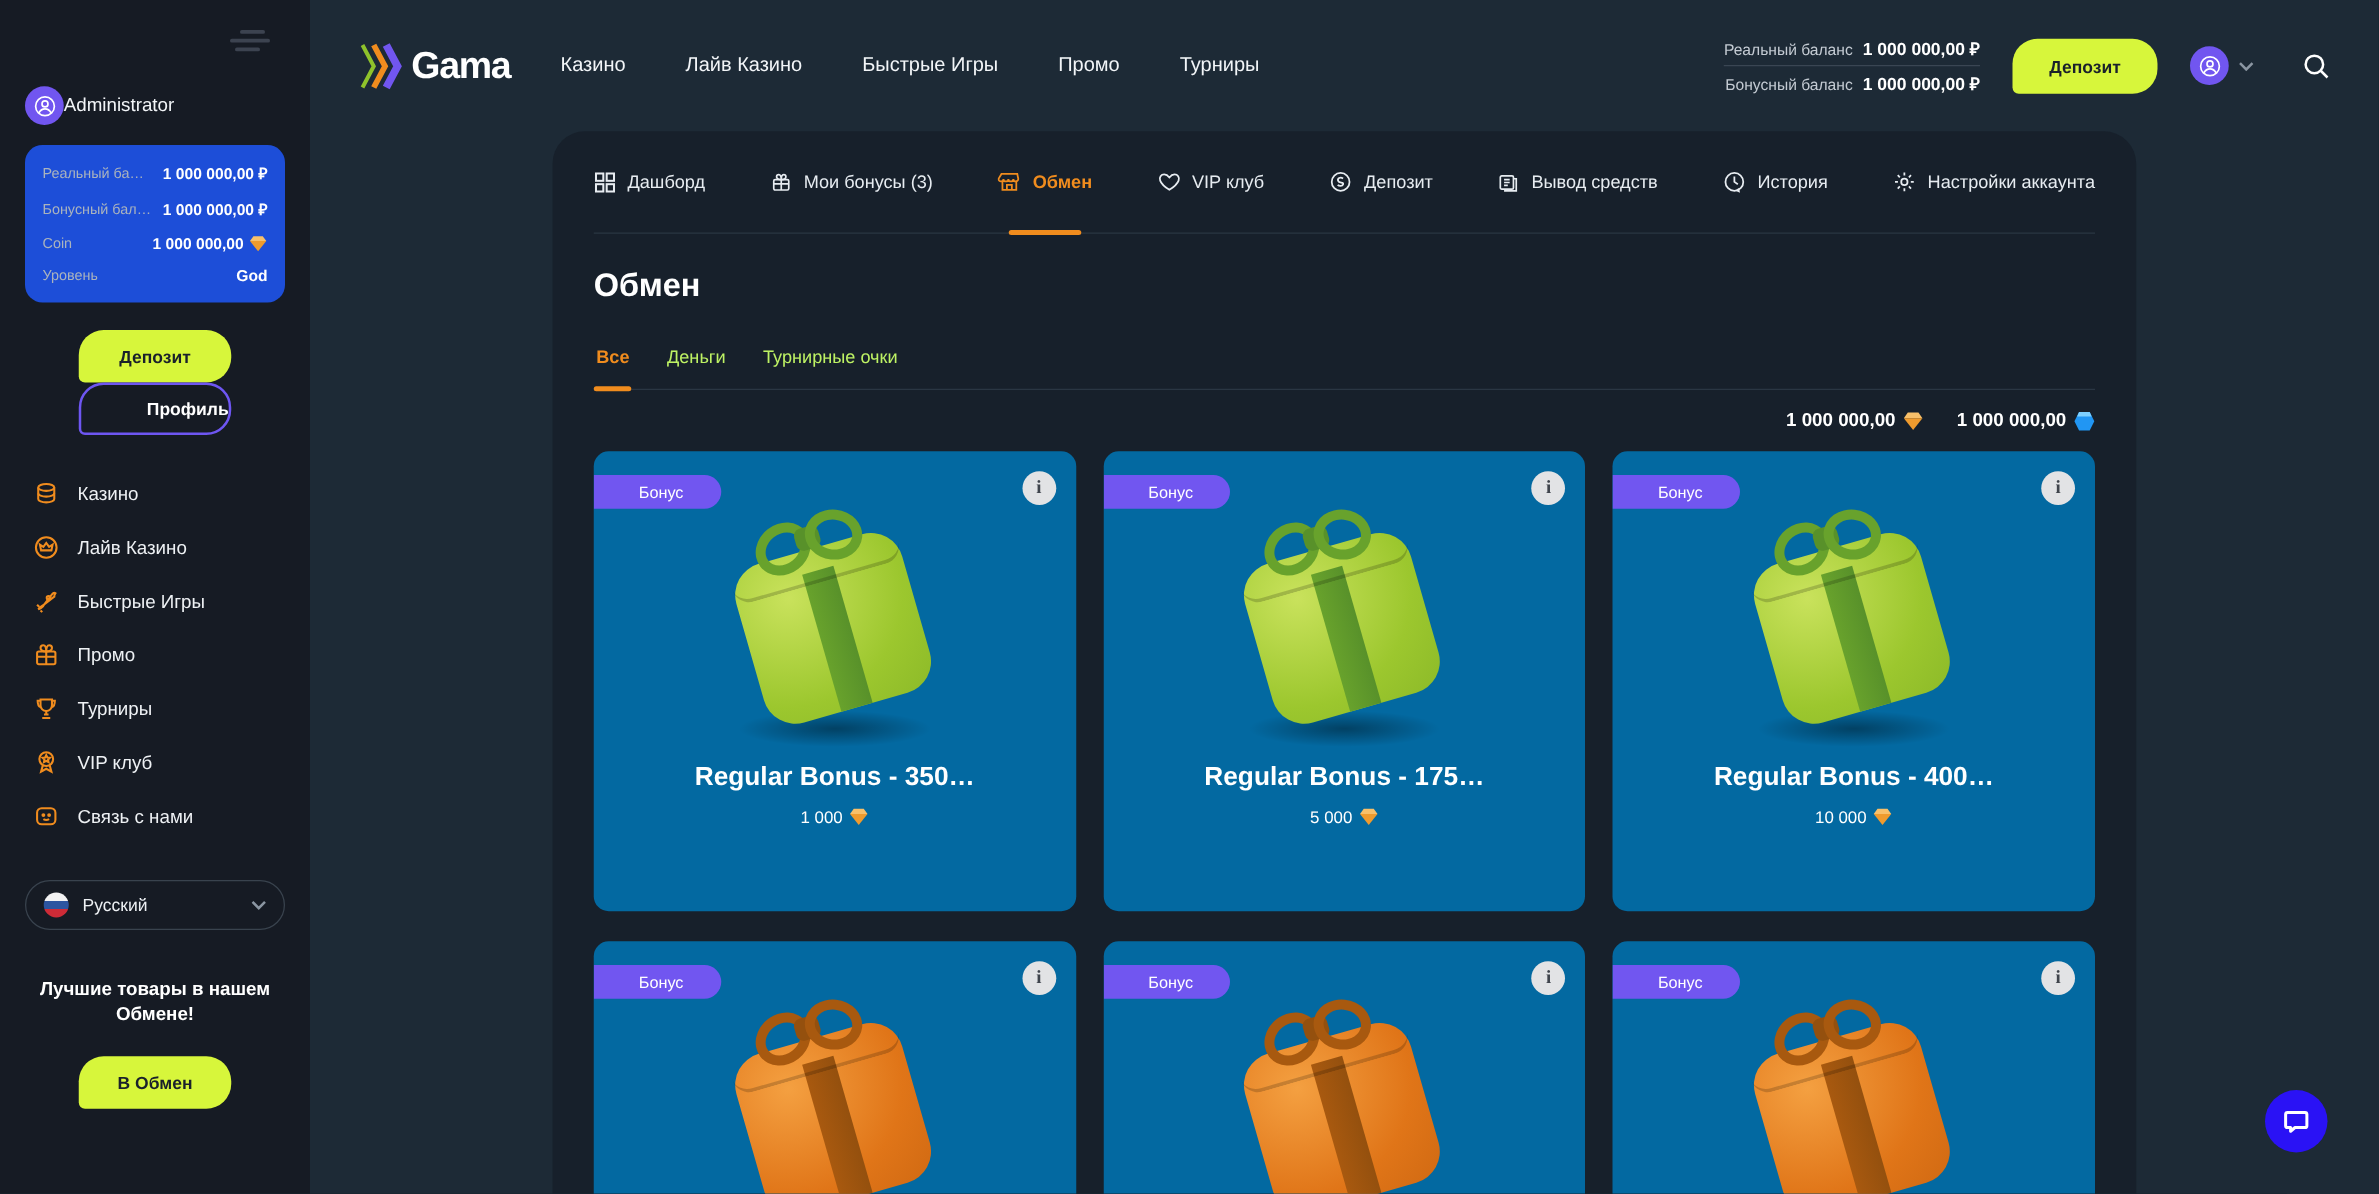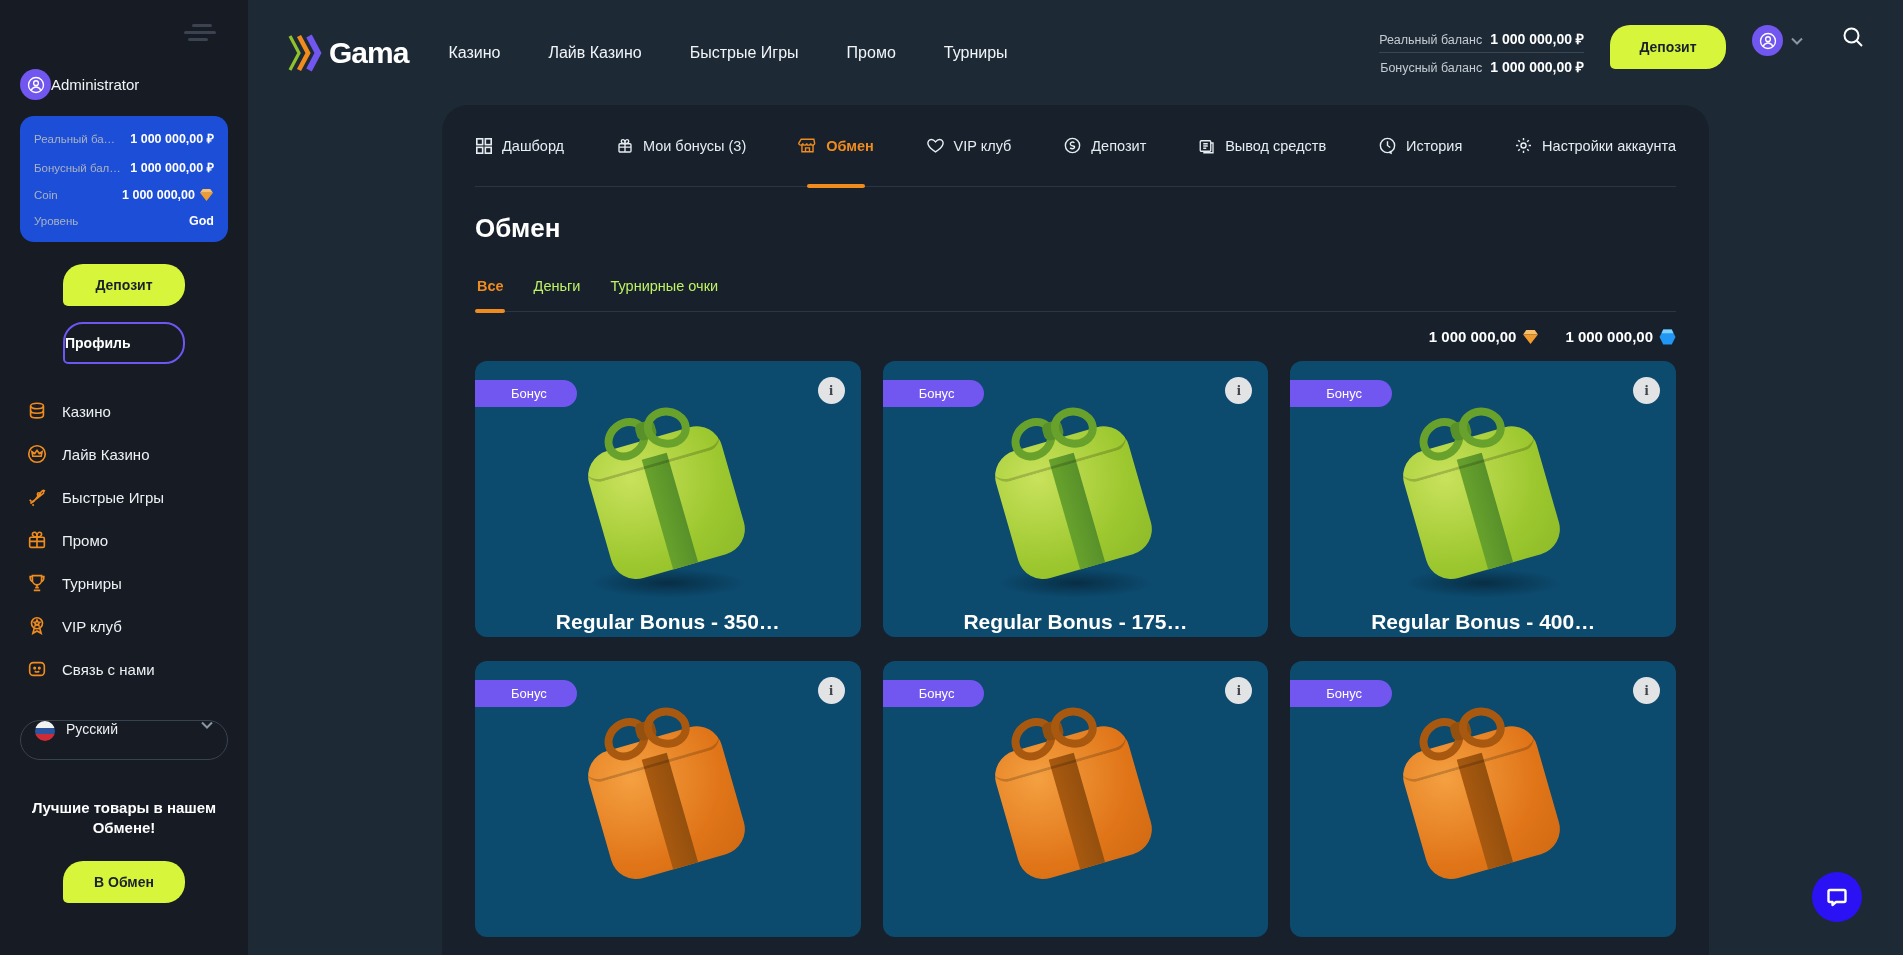--- a/index.html
+++ b/index.html
@@ -38,53 +38,53 @@
 
   .btn-yellow {
     display:block; background:#d7f63b; color:#1a212b; font-weight:bold; font-size:14px;
     border:none; border-radius:20px 20px 20px 5px; padding:13px 0; width:122px;
     margin:0 auto; cursor:pointer; text-align:center; font-family:inherit;
   }
   .sidebar .btn-deposit { margin-top:22px; }
   .btn-profile {
     display:block; background:transparent; color:#fff; font-weight:bold; font-size:14px;
     border:2px solid #6e56f2; border-radius:20px 20px 20px 5px; padding:11px 0; width:122px;
-    margin:16px auto 0; cursor:pointer; text-align:left; font-family:inherit;
+    margin:0 auto 0; cursor:pointer; text-align:right; font-family:inherit;
   }
 
   .side-nav { margin-top:30px; display:flex; flex-direction:column; gap:9px; }
   .side-nav-item {
     display:flex; align-items:center; gap:14px; padding:6px 6px; cursor:pointer;
     color:#f08c1e; border-radius:8px;
   }
   .side-nav-item .lbl { color:#eef1f4; font-size:15px; }
 
   .lang-pill {
     margin-top:34px; border:1px solid #39434e; border-radius:22px; height:40px;
-    display:flex; align-items:flex-start; gap:11px; padding:0 14px; cursor:pointer;
+    display:flex; align-items:center; gap:11px; padding:0 14px; cursor:pointer;
   }
   .flag { width:20px; height:20px; border-radius:50%; overflow:hidden; flex:none;
     background:linear-gradient(180deg,#f2f2f2 33%,#2c55a0 33%, #2c55a0 66%, #ce2b37 66%); }
   .lang-label { font-size:14px; color:#eef1f4; flex:1; }
 
   .promo-note {
     margin-top:38px; text-align:center; font-weight:bold; font-size:15px; line-height:1.35; color:#fff;
   }
   .sidebar .btn-exchange { margin-top:22px; }
 
   
   .main { flex:1; display:flex; flex-direction:column; height:100%; }
 
   .topbar { height:105px; display:flex; align-items:center; padding:0 38px 0 39px; }
   .logo { display:flex; align-items:center; gap:6px; cursor:pointer; }
   .logo-text { font-size:30px; font-weight:bold; letter-spacing:-1px; color:#fff; }
   .top-nav { display:flex; gap:48px; margin-left:40px; }
   .top-nav-item { font-size:16px; color:#f2f5f8; cursor:pointer; white-space:nowrap; }
 
-  .top-right { margin-left:auto; display:flex; align-items:flex-start; gap:26px; }
+  .top-right { margin-left:auto; display:flex; align-items:center; gap:26px; }
   .balances { display:flex; flex-direction:column; }
   .bal-row { display:flex; align-items:baseline; justify-content:flex-end; gap:8px; padding:4px 0; }
   .bal-row + .bal-row { border-top:1px solid #3a4653; }
   .bal-label { font-size:12.5px; color:#c4cbd3; }
   .bal-value { font-size:14px; font-weight:bold; color:#fff; }
   .topbar .btn-yellow { width:116px; margin:0; padding:14px 0; }
   .avatar-wrap { display:flex; align-items:center; gap:8px; cursor:pointer; }
   .search-btn { margin-left:12px; cursor:pointer; }
 
   
@@ -120,21 +120,21 @@
 
   .wallet-row { display:flex; justify-content:flex-end; gap:26px; margin-top:16px; }
   .wallet-item { display:flex; align-items:center; gap:6px; font-size:15px; font-weight:bold; }
 
   
   .cards-grid {
     margin-top:16px; display:grid; grid-template-columns:repeat(3,1fr);
     gap:24px 22px;
   }
   .bonus-card {
-    position:relative; background:#0c4a6e; border-radius:12px; height:276px;
+    position:relative; background:#0369a1; border-radius:12px; height:368px;
     cursor:pointer; overflow:hidden;
   }
   .badge {
     position:absolute; top:19px; left:0; background:#7156f0; color:#fff;
     font-size:13px; padding:6px 30px 6px 36px; border-radius:0 16px 16px 0;
   }
   .info-btn {
     position:absolute; top:16px; right:16px; width:27px; height:27px; border-radius:50%;
     background:#e2e3e5; color:#3f444c; display:flex; align-items:center; justify-content:center;
     font-weight:bold; font-size:15px; font-family:"Liberation Serif", serif; cursor:pointer;

